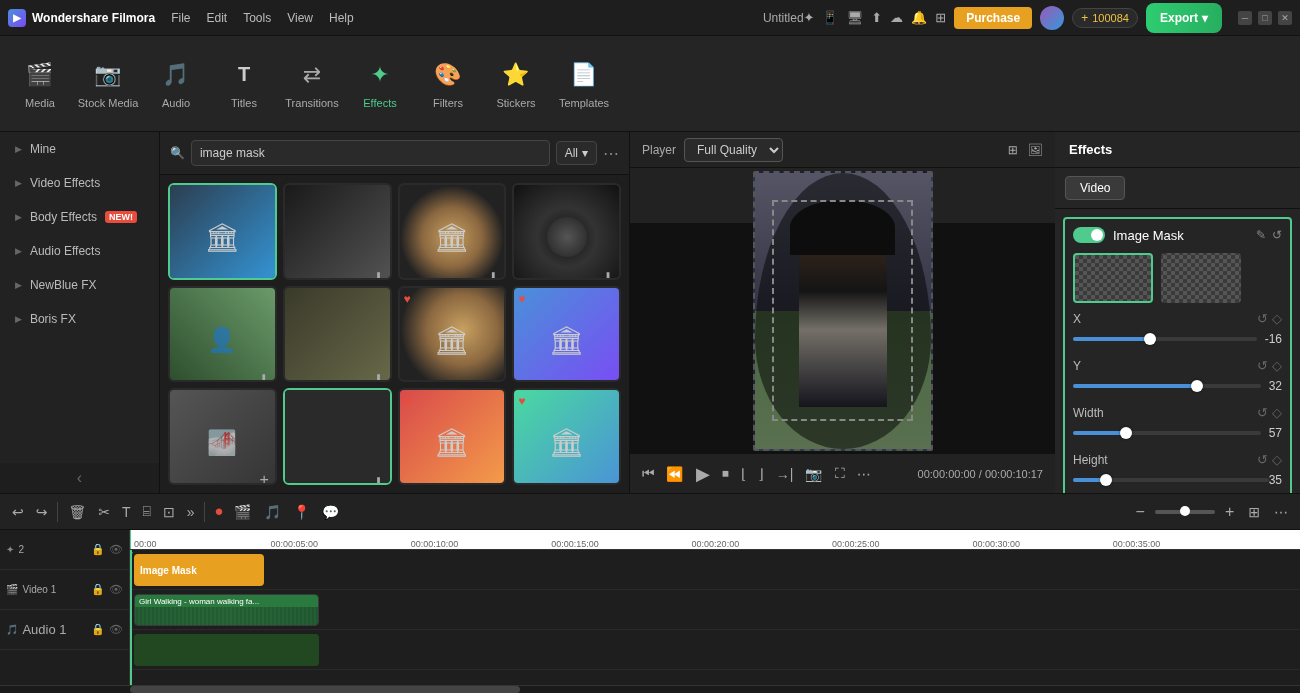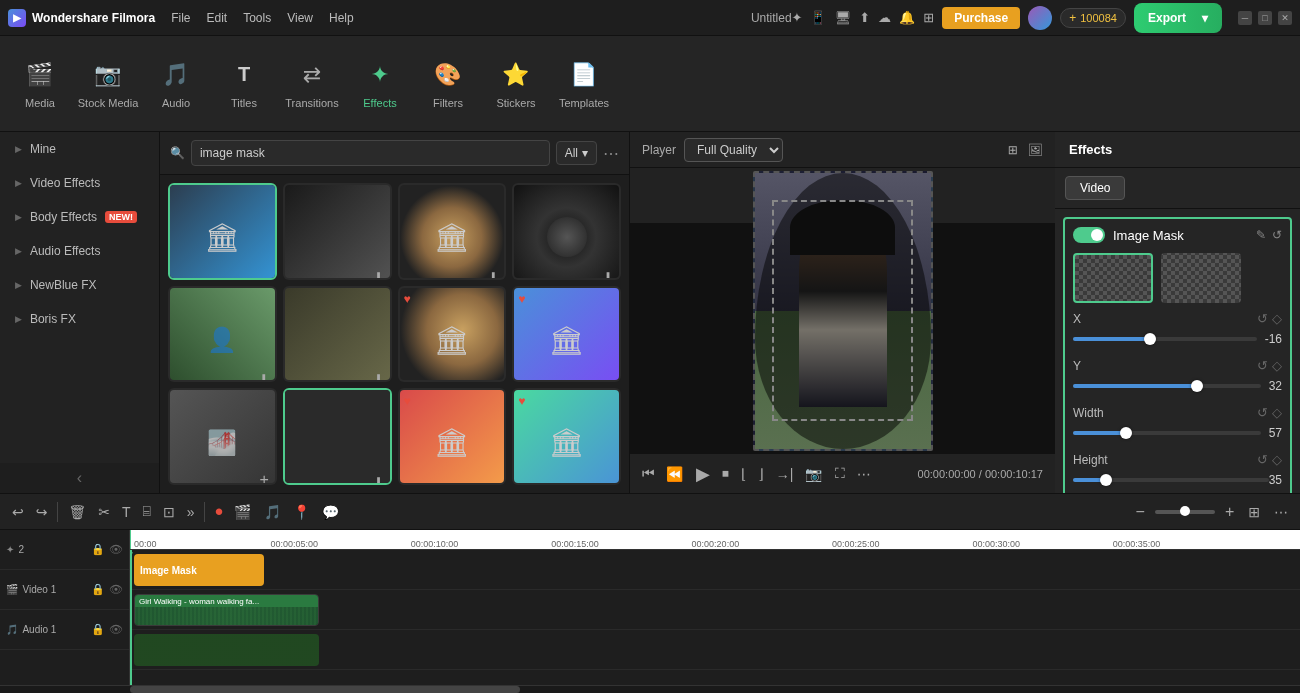--- a/index.html
+++ b/index.html
@@ -16,21 +16,21 @@
     }
     .title-bar-logo { display: flex; align-items: center; gap: 6px; color: #fff; font-size: 12px; font-weight: 600; margin-right: 16px; }
     .title-bar-logo .logo-icon { width: 18px; height: 18px; background: linear-gradient(135deg, #4a90d9, #7b4af5); border-radius: 4px; display: flex; align-items: center; justify-content: center; color: #fff; font-size: 10px; }
     .title-bar-menu { display: flex; gap: 16px; color: #bbb; font-size: 12px; }
     .title-bar-menu span { cursor: pointer; }
     .title-bar-center { flex: 1; text-align: right; color: #aaa; font-size: 12px; }
     .title-bar-right { display: flex; align-items: center; gap: 8px; }
     .btn-purchase { background: #e8a020; color: #fff; border: none; padding: 4px 12px; border-radius: 4px; font-size: 12px; cursor: pointer; font-weight: 600; }
     .avatar { width: 24px; height: 24px; border-radius: 50%; background: linear-gradient(135deg, #9b59b6, #3498db); }
     .coins-badge { background: #2a2a2a; border: 1px solid #444; border-radius: 12px; padding: 2px 8px; font-size: 11px; display: flex; align-items: center; gap: 4px; color: #f0c040; }
-    .btn-export { background: linear-gradient(90deg, #2ecc71, #27ae60); color: #fff; border: none; padding: 8px 14px; border-radius: 8px; font-size: 12px; cursor: pointer; font-weight: 600; display: flex; align-items: center; gap: 16px; }
+    .btn-export { background: linear-gradient(90deg, #2ecc71, #27ae60); color: #fff; border: none; padding: 8px 14px; border-radius: 8px; font-size: 12px; cursor: pointer; font-weight: 600; display: flex; align-items: center; gap: 4px; }
     .win-controls { display: flex; gap: 6px; margin-left: 8px; }
     .win-ctrl { width: 14px; height: 14px; border-radius: 2px; background: #444; display: flex; align-items: center; justify-content: center; cursor: pointer; font-size: 9px; color: #aaa; }
 
     
     .toolbar {
       height: 96px; background: #252525; display: flex; align-items: center;
       padding: 0 8px; gap: 4px; flex-shrink: 0; border-bottom: 1px solid #111;
     }
     .toolbar-item {
       display: flex; flex-direction: column; align-items: center; justify-content: center;
@@ -605,21 +605,21 @@
         <span style="color:#888; font-size:10px;">🎬</span>
         <span style="font-size:10px; color:#aaa;">Video 1</span>
         <div style="display:flex; gap:4px; margin-left:auto;">
           <span style="font-size:11px; color:#666;">🔒</span>
           <span style="font-size:11px; color:#666;">👁</span>
         </div>
       </div>
 
       <div style="height:40px; display:flex; align-items:center; padding:0 6px; gap:4px; border-bottom:1px solid #2a2a2a;">
         <span style="color:#888; font-size:10px;">🎵</span>
-        <span style="font-size:10px; color:#aaa;">Audio 1</span>
+        <span style="font-size:13px; color:#aaa;">Audio 1</span>
         <div style="display:flex; gap:4px; margin-left:auto;">
           <span style="font-size:11px; color:#666;">🔒</span>
           <span style="font-size:11px; color:#666;">👁</span>
         </div>
       </div>
     </div>
 
     <div style="flex:1; display:flex; flex-direction:column; overflow:hidden; position:relative;">
 
       <div style="height:20px; background:#ffffff; border-bottom:1px solid #333; position:relative; overflow:hidden; flex-shrink:0; display:flex; align-items:flex-end;">

